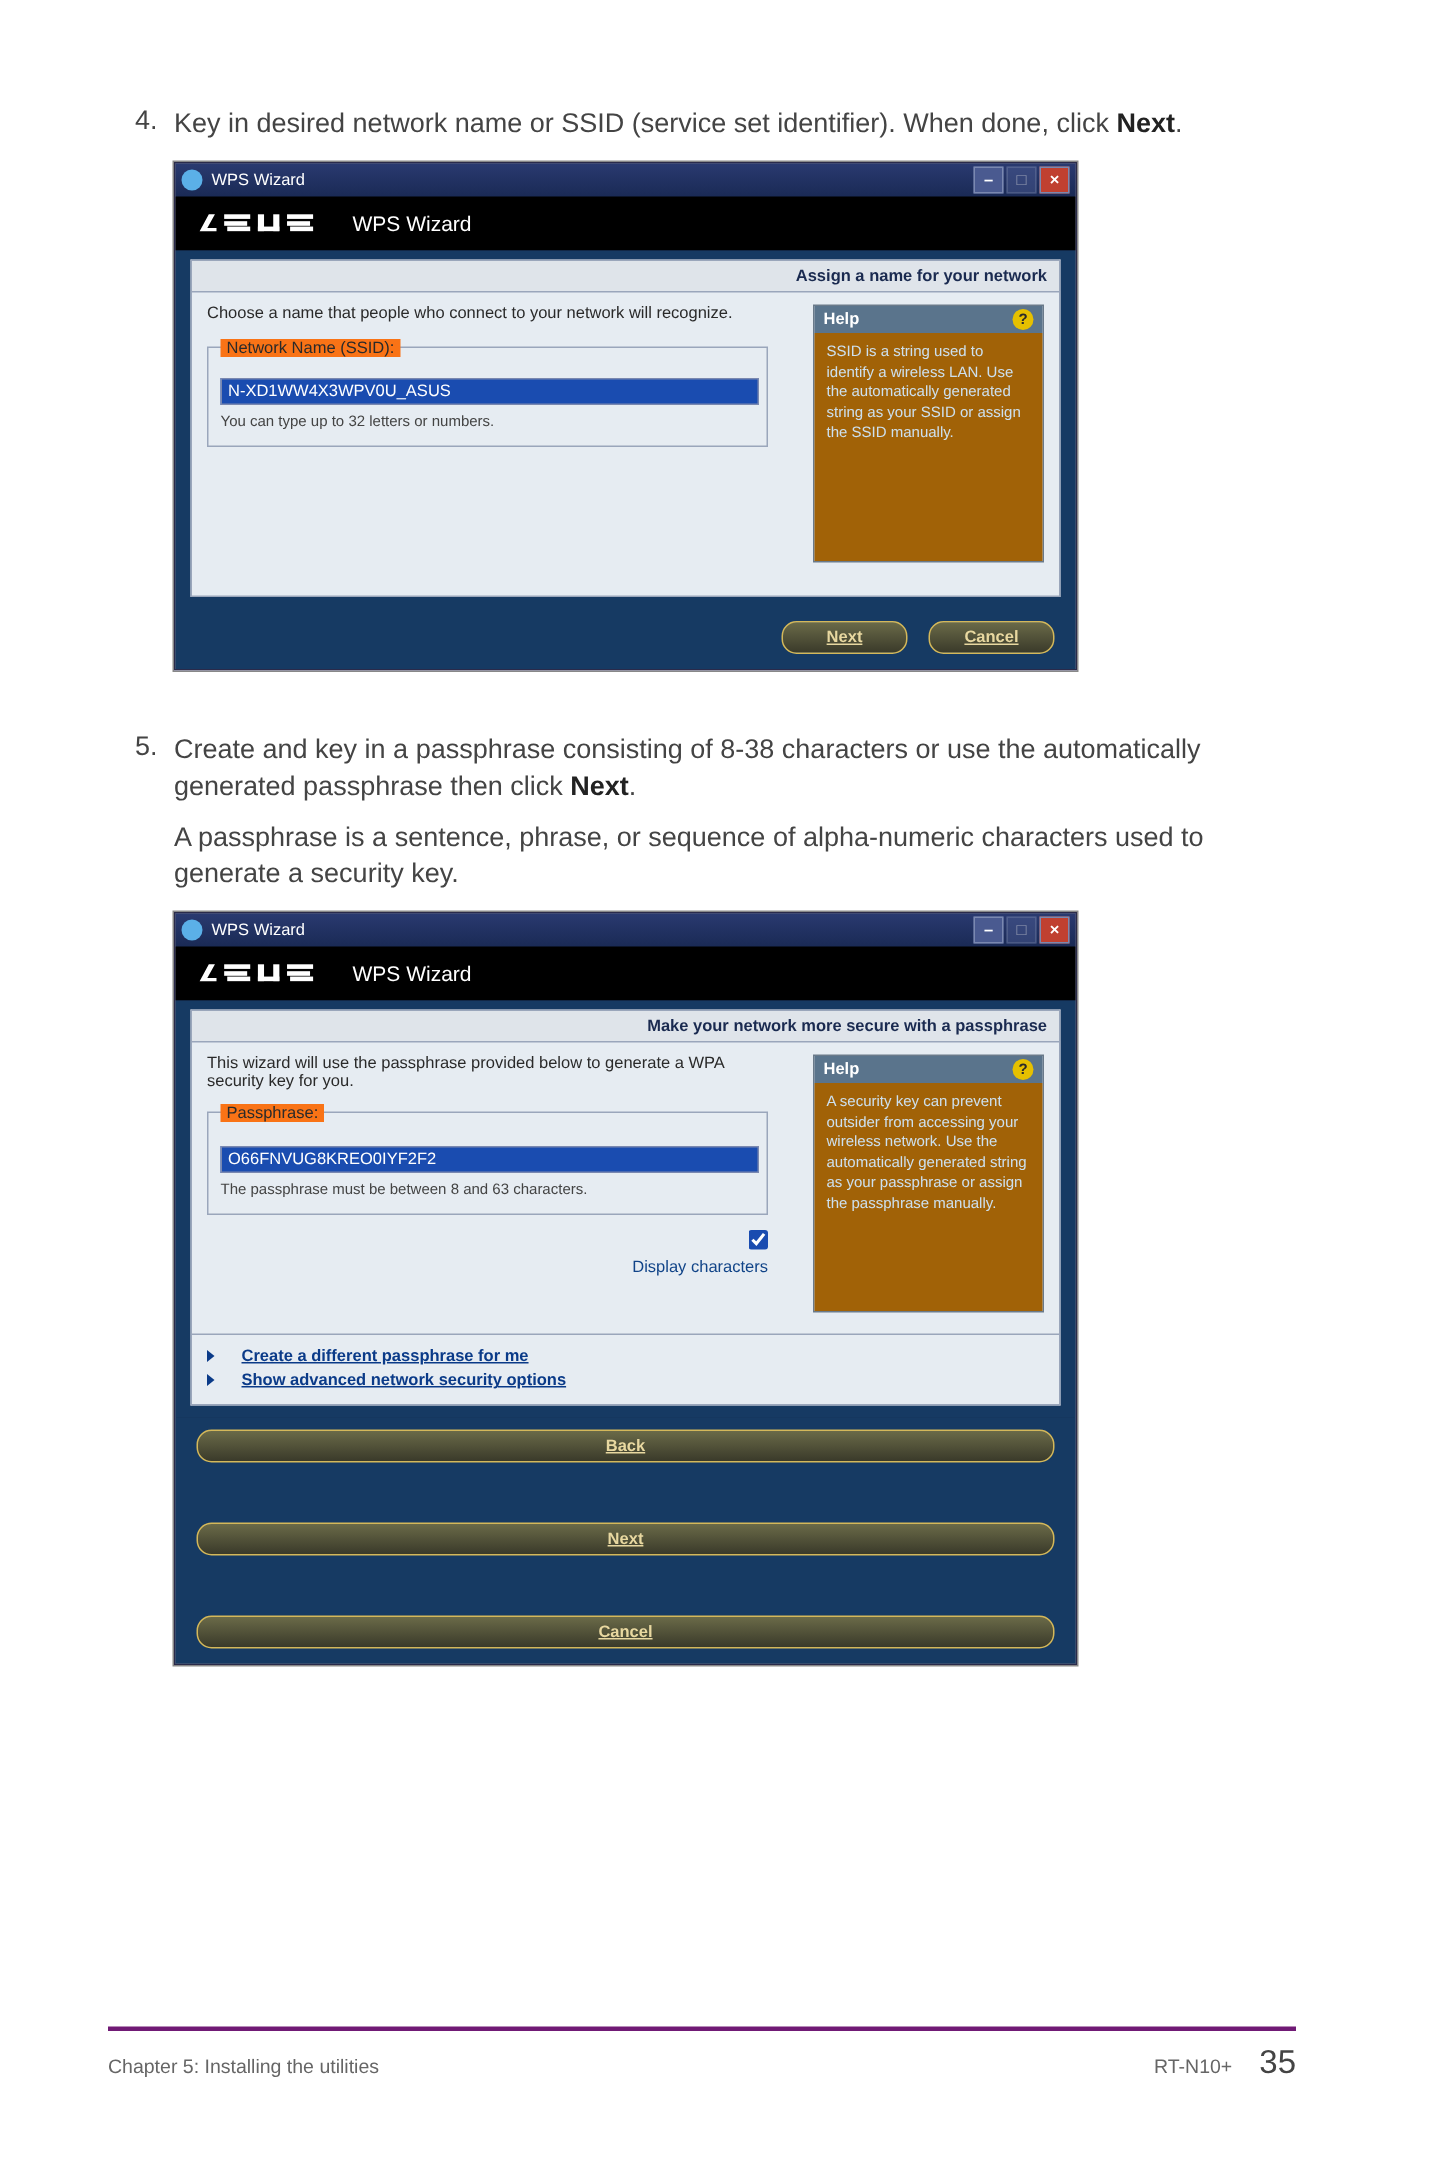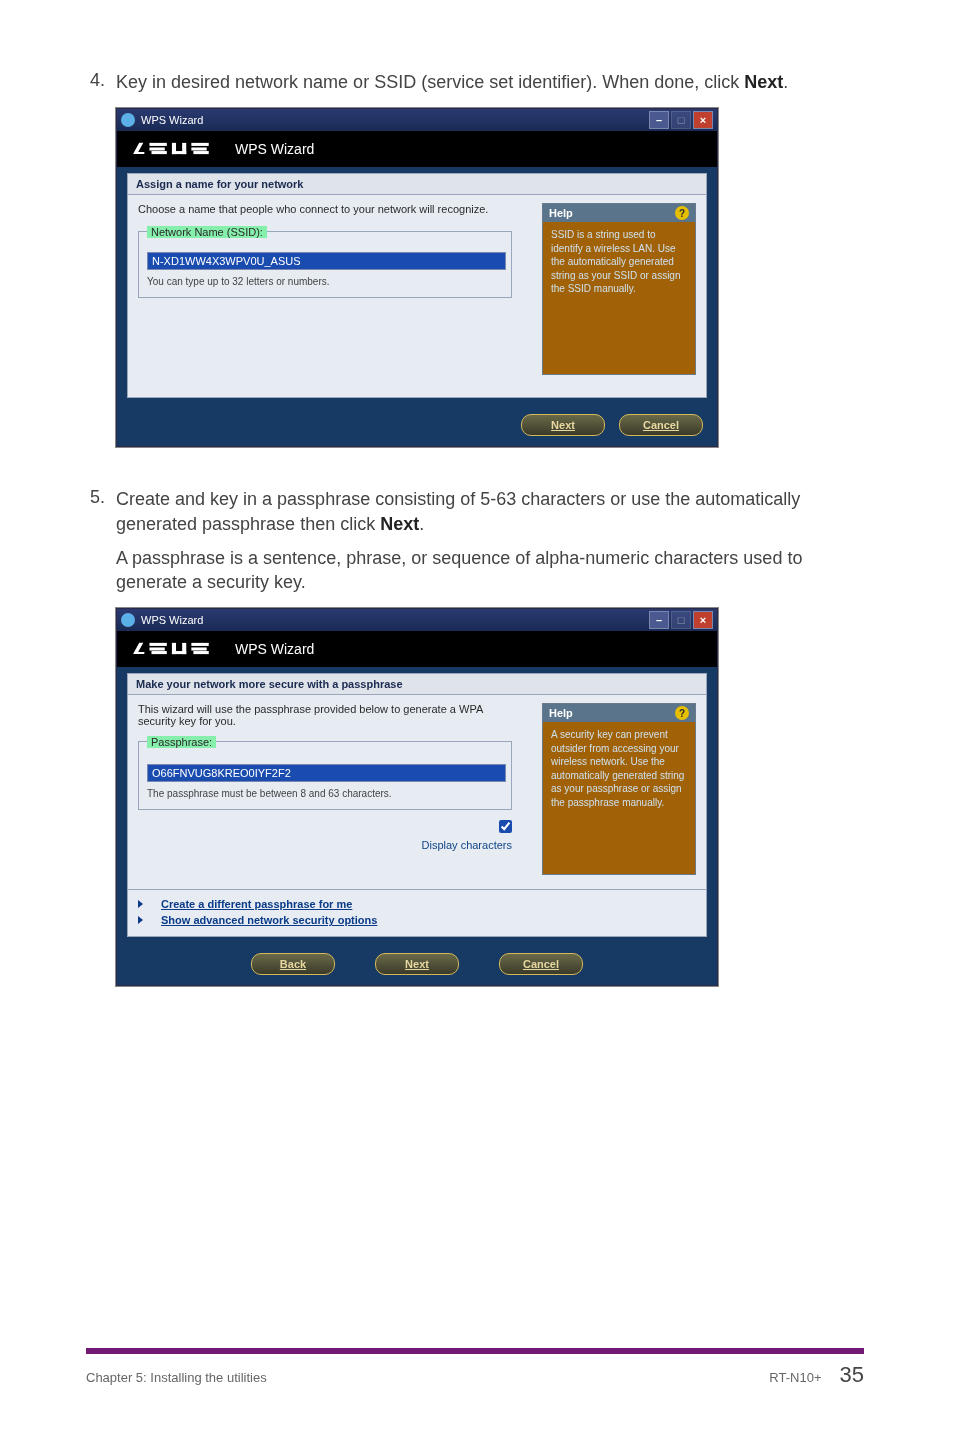--- a/index.html
+++ b/index.html
@@ -91,20 +91,21 @@
   background: #163a63;
 }
 .section-head {
   background: #dfe4ea;
   color: #1a2a50;
   font-weight: bold;
   padding: 4px 8px;
   font-size: 11px;
   border: 1px solid #9aa6bb;
   border-bottom: none;
+  text-align: right;
 }
 .section-content {
   background: #e6ecf2;
   border: 1px solid #9aa6bb;
   padding: 8px 10px 14px 10px;
   display: flex;
   gap: 14px;
   min-height: 180px;
 }
 .left-col { flex: 1; color: #2a2a2a; }
@@ -139,21 +140,21 @@
 }
 
 .fieldset {
   border: 1px solid #9aa6bb;
   padding: 8px 8px 10px 8px;
   margin-top: 6px;
 }
 .legend {
   font-size: 11px;
   color: #2a2a2a;
-  background: #86efac;
+  background: #f97316;
   display: inline-block;
   padding: 0 4px;
   position: relative;
   top: -14px;
   margin-bottom: -8px;
 }
 .ssid-input {
   width: 98%;
   background: #1a4cb0;
   color: #fff;
@@ -213,23 +214,23 @@
 .links-block {
   background: #e6ecf2;
   border: 1px solid #9aa6bb;
   border-top: none;
   padding: 6px 10px 8px 10px;
 }
 
 .page-footer {
   position: absolute;
   bottom: 50px;
-  left: 86px;
+  left: 72px;
   right: 90px;
-  border-top: 6px solid #701a75;
+  border-top: 3px solid #701a75;
   padding-top: 8px;
   display: flex;
   align-items: baseline;
   justify-content: space-between;
   font-size: 13px;
   color: #666;
   margin-top: 40px;
 }
 .page-footer .pnum {
   font-size: 22px;
@@ -300,21 +301,21 @@
     </div>
     <div class="footer-bar">
       <span class="pill">Next</span>
       <span class="pill">Cancel</span>
     </div>
   </div>
 
   <div class="step">
     <div class="step-num">5.</div>
     <div class="step-text">
-      <span>Create and key in a passphrase consisting of 5-63 characters or use the automatically generated passphrase then click </span><b>Next</b><span>.</span>
+      <span>Create and key in a passphrase consisting of 8-38 characters or use the automatically generated passphrase then click </span><b>Next</b><span>.</span>
     </div>
   </div>
   <div class="subtext">A passphrase is a sentence, phrase, or sequence of alpha-numeric characters used to generate a security key.</div>
 
   <div class="wizard">
     <div class="titlebar">
       <span class="ticon"></span>
       <span>WPS Wizard</span>
       <span class="spacer"></span>
       <span class="win-btn win-min">–</span>
@@ -367,21 +368,21 @@
         <div class="link-row">
           <span class="tri"></span>
           <span>Create a different passphrase for me</span>
         </div>
         <div class="link-row">
           <span class="tri"></span>
           <span>Show advanced network security options</span>
         </div>
       </div>
     </div>
-    <div class="footer-bar" style="justify-content:center; gap:40px;">
+    <div class="footer-bar" style="justify-content:center; gap:40px;flex-direction:column;">
       <span class="pill">Back</span>
       <span class="pill">Next</span>
       <span class="pill">Cancel</span>
     </div>
   </div>
 
 </div>
 
 <div class="page-footer">
   <span>Chapter 5: Installing the utilities</span>

